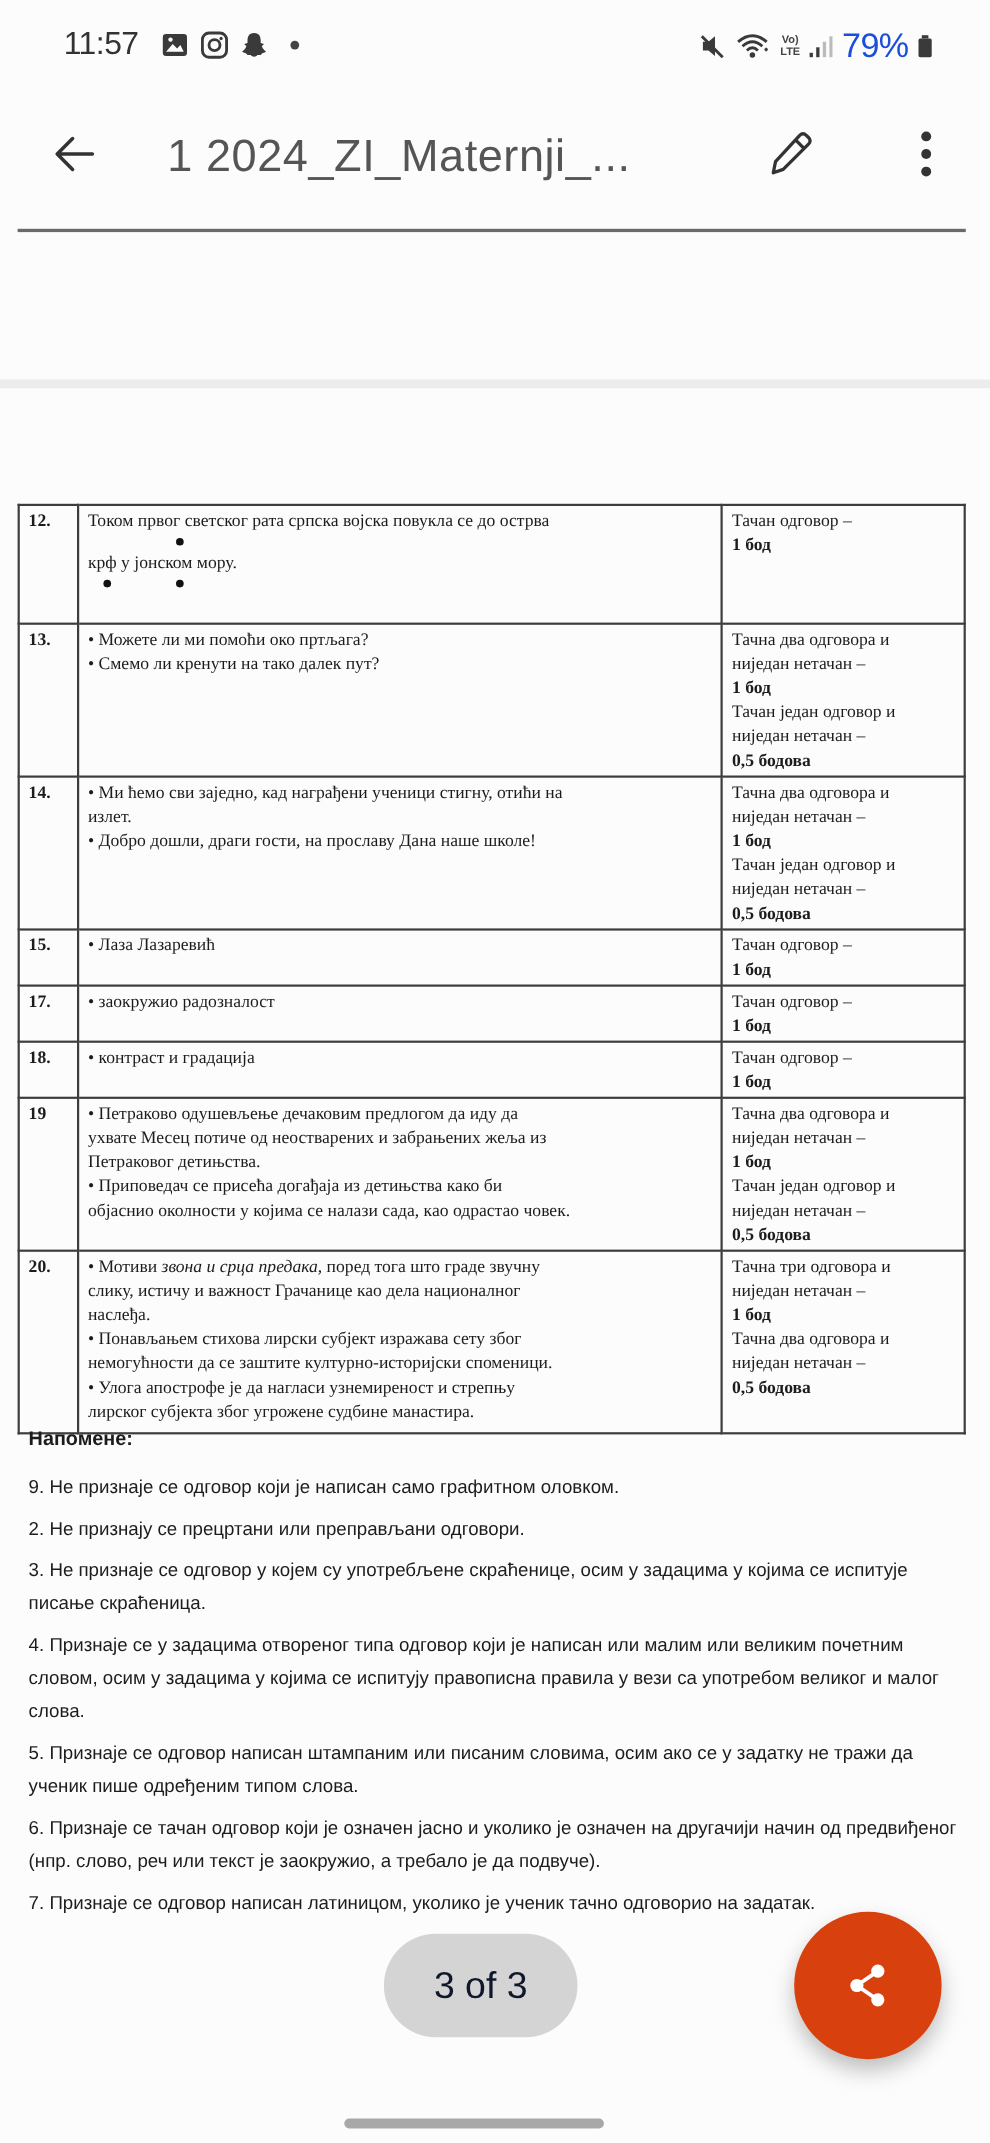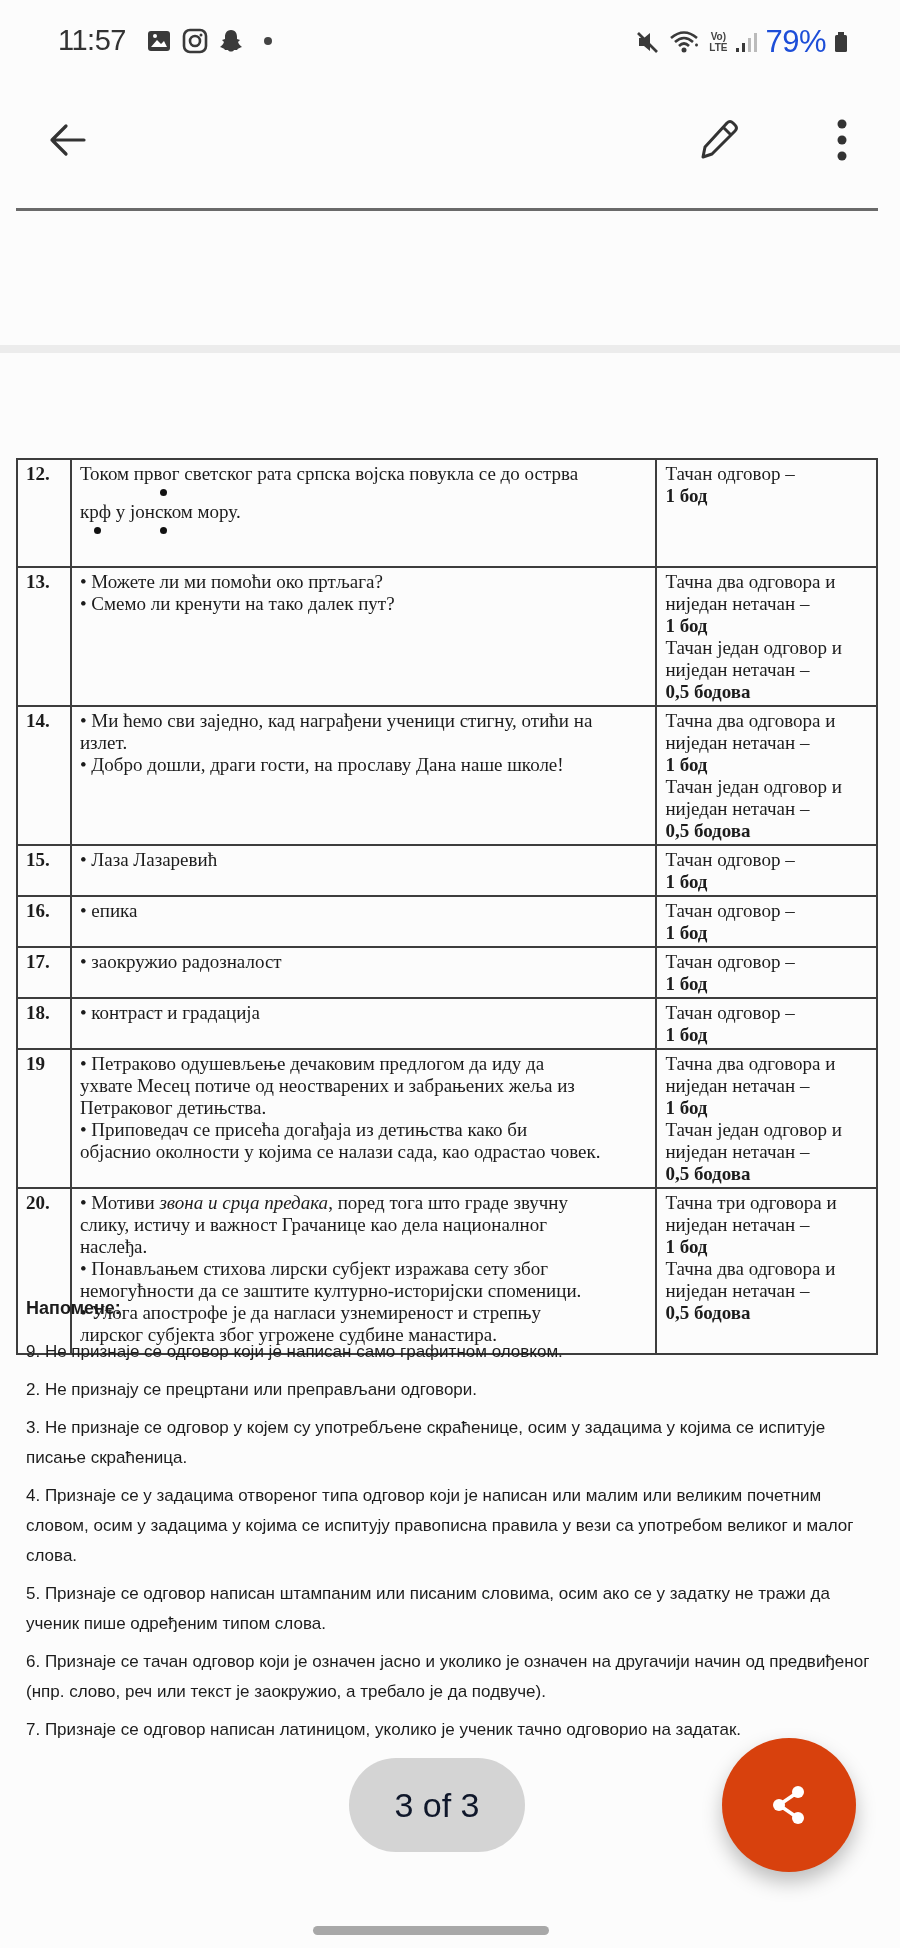--- a/index.html
+++ b/index.html
@@ -23,21 +23,21 @@
   .edit-btn { position: absolute; left: 690px; top: 22px; width: 56px; height: 56px; display: flex; align-items: center; justify-content: center; }
   .more-btn { position: absolute; left: 818px; top: 22px; width: 48px; height: 56px; display: flex; align-items: center; justify-content: center; }
 
   
   .doc-view { position: absolute; top: 190px; left: 0; width: 900px; height: 1758px; overflow: hidden; }
   .prev-page-line { position: absolute; left: 16px; top: 18px; width: 862px; height: 3px; background: #6a6a6a; }
   .page-gap { position: absolute; left: 0; top: 155px; width: 900px; height: 8px; background: #ececec; }
 
   table.answers { position: absolute; left: 16px; top: 268px; width: 862px; border-collapse: collapse;
     font-family: "Liberation Serif", serif; color: #1c1c1c; }
-  table.answers td { border: 2px solid #3d3d3d; vertical-align: top; padding: 3px 6px 2px 8px; font-size: 19px; line-height: 22px; }
+  table.answers td { border: 2px solid #3d3d3d; vertical-align: top; padding: 3px 6px 2px 8px; font-size: 16px; line-height: 22px; }
   td.num { width: 54px; font-weight: bold; padding-left: 8px; }
   td.ans { width: 587px; }
   td.pts { width: 221px; font-size: 15px; line-height: 21px; padding-left: 10px; }
   .pts b { font-weight: bold; display: block; }
   .pts span { display: block; }
   .ans-line { display: block; }
   .marker-row { display: block; height: 16px; position: relative; }
   .marker { position: absolute; width: 7px; height: 7px; border-radius: 50%; background: #111; top: 4px; }
   i.it { font-style: italic; }
 
@@ -116,20 +116,21 @@
     </span>
   </div>
 </div>
 
 <div class="app-bar">
   <div class="back-btn">
     <svg width="44" height="44" viewBox="0 0 44 44">
         <path d="M38 22 L6 22 M20 8 L6 22 L20 36" fill="none" stroke="#333" stroke-width="3.2" stroke-linecap="round" stroke-linejoin="round"></path>
       </svg>
   </div>
+  <div class="doc-title">1 2024_ZI_Maternji_...</div>
   <div class="edit-btn">
     <svg width="46" height="46" viewBox="0 0 46 46">
         <path d="M8 40 L10 30 L32 6 Q35 3 38 6 L40 8 Q43 11 40 14 L17 37 Z M28 10 L36 18" fill="none" stroke="#333" stroke-width="3" stroke-linejoin="round"></path>
       </svg>
   </div>
   <div class="more-btn">
     <svg width="14" height="44" viewBox="0 0 14 44">
         <circle cx="7" cy="6" r="4.5" fill="#333"></circle>
         <circle cx="7" cy="22" r="4.5" fill="#333"></circle>
         <circle cx="7" cy="38" r="4.5" fill="#333"></circle>
@@ -200,30 +201,20 @@
         <td class="num">15.</td>
         <td class="ans">
           <span class="ans-line">• Лаза Лазаревић</span>
         </td>
         <td class="pts">
           <span>Тачан одговор –</span>
           <b>1 бод</b>
         </td>
       </tr>
 
-      <tr style="height:44px">
-        <td class="num">16.</td>
-        <td class="ans">
-          <span class="ans-line">• епика</span>
-        </td>
-        <td class="pts">
-          <span>Тачан одговор –</span>
-          <b>1 бод</b>
-        </td>
-      </tr>
 
       <tr style="height:44px">
         <td class="num">17.</td>
         <td class="ans">
           <span class="ans-line">• заокружио радозналост</span>
         </td>
         <td class="pts">
           <span>Тачан одговор –</span>
           <b>1 бод</b>
         </td>

